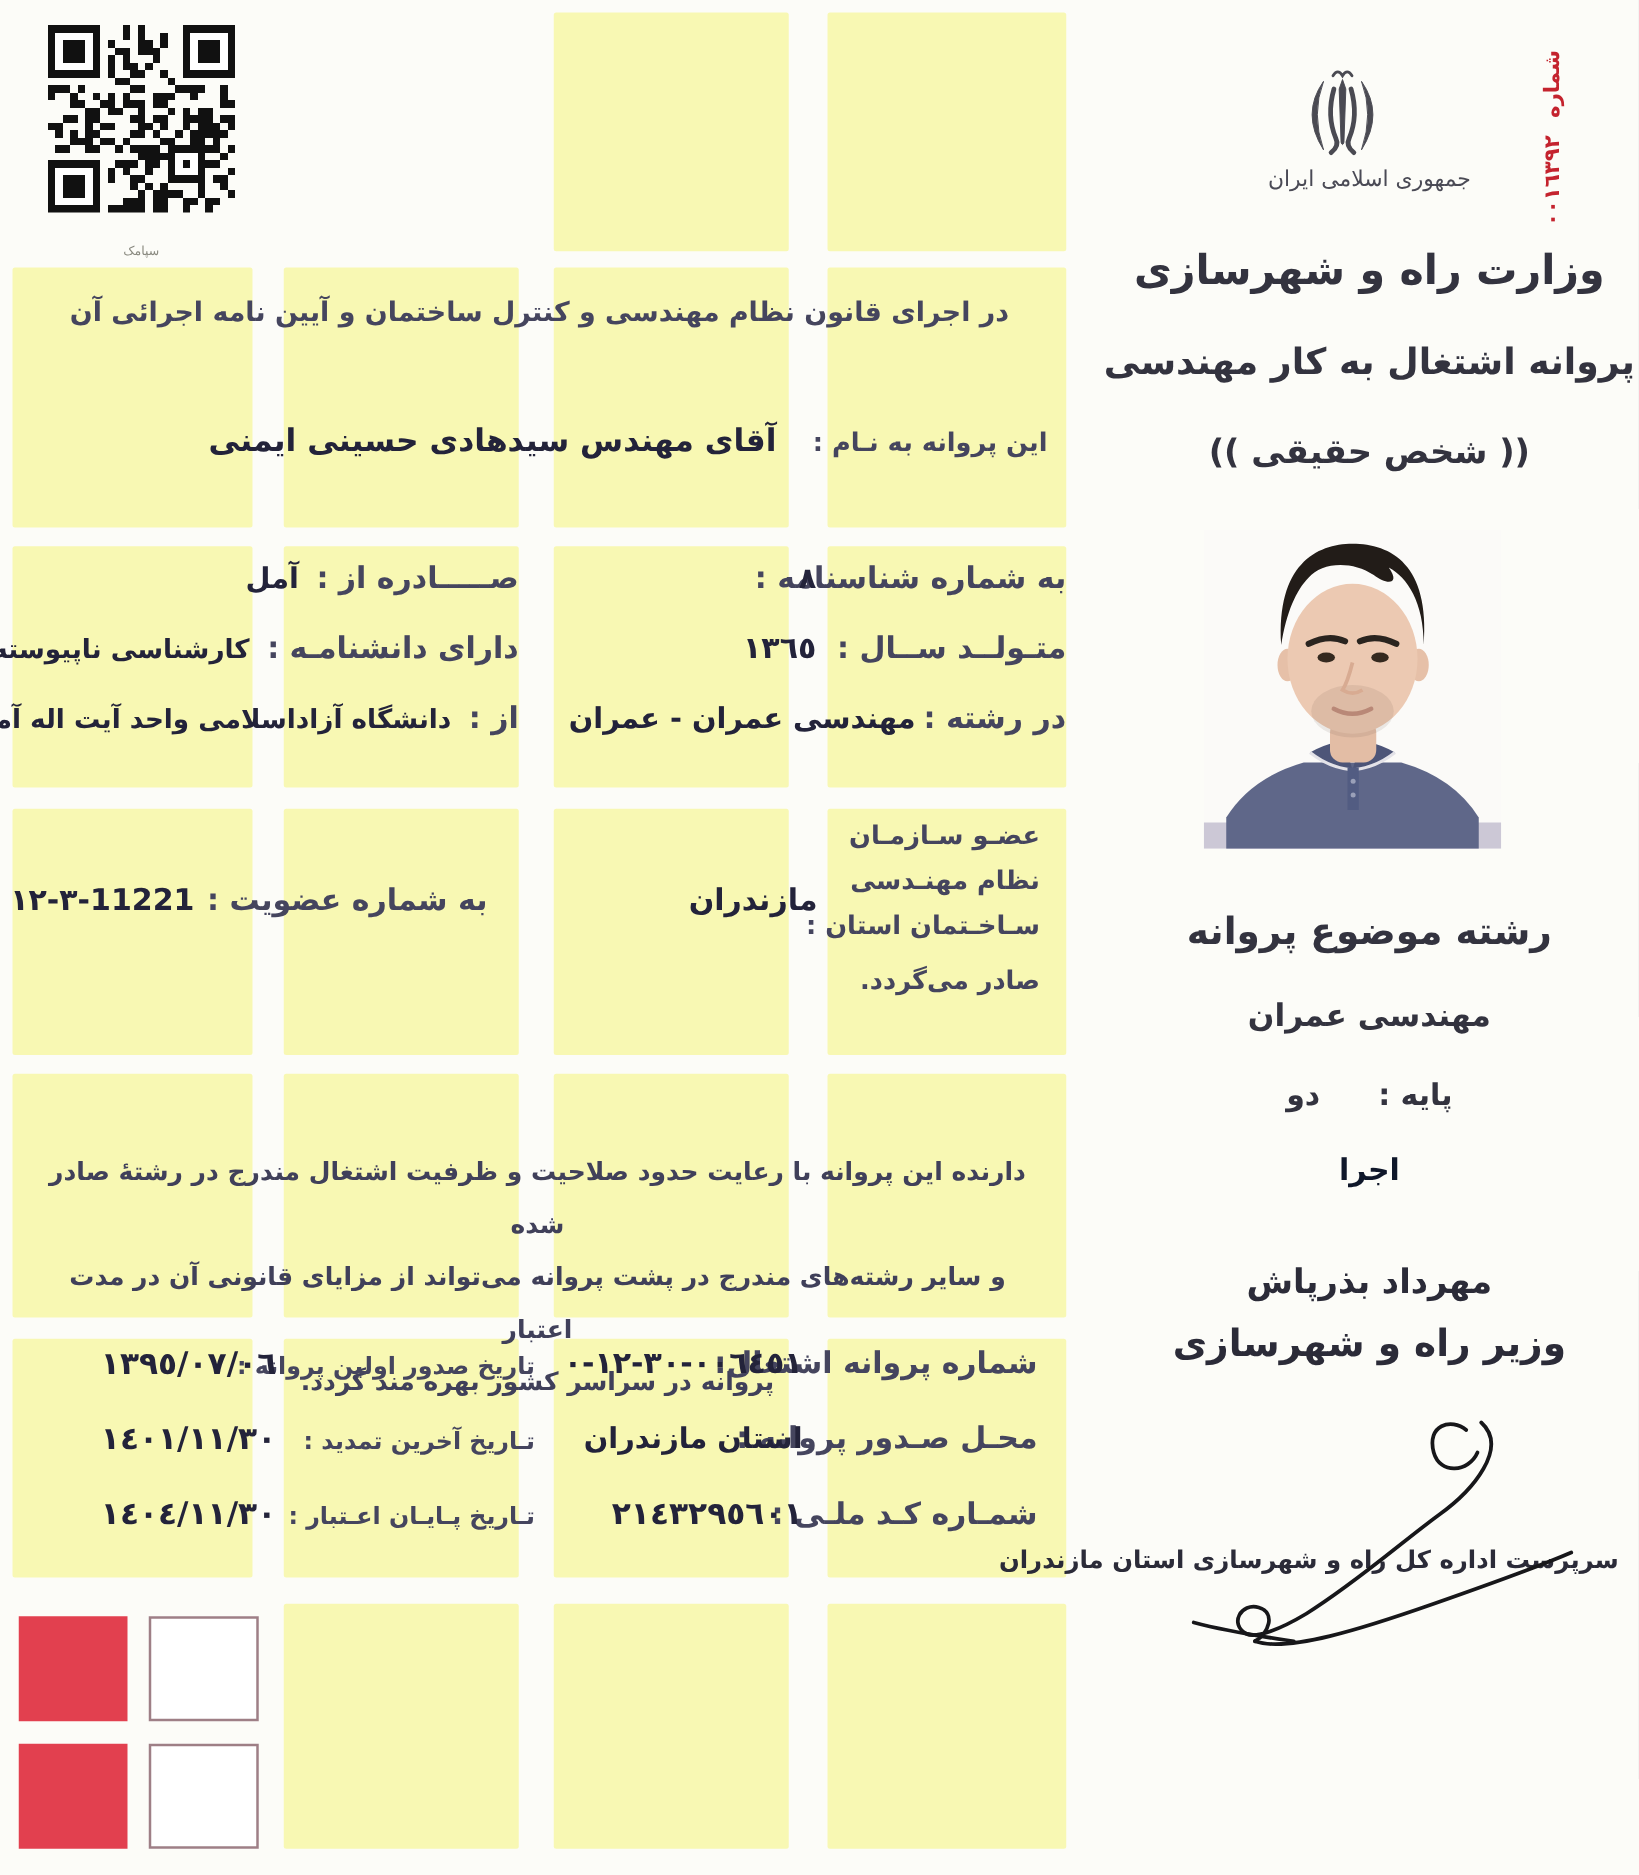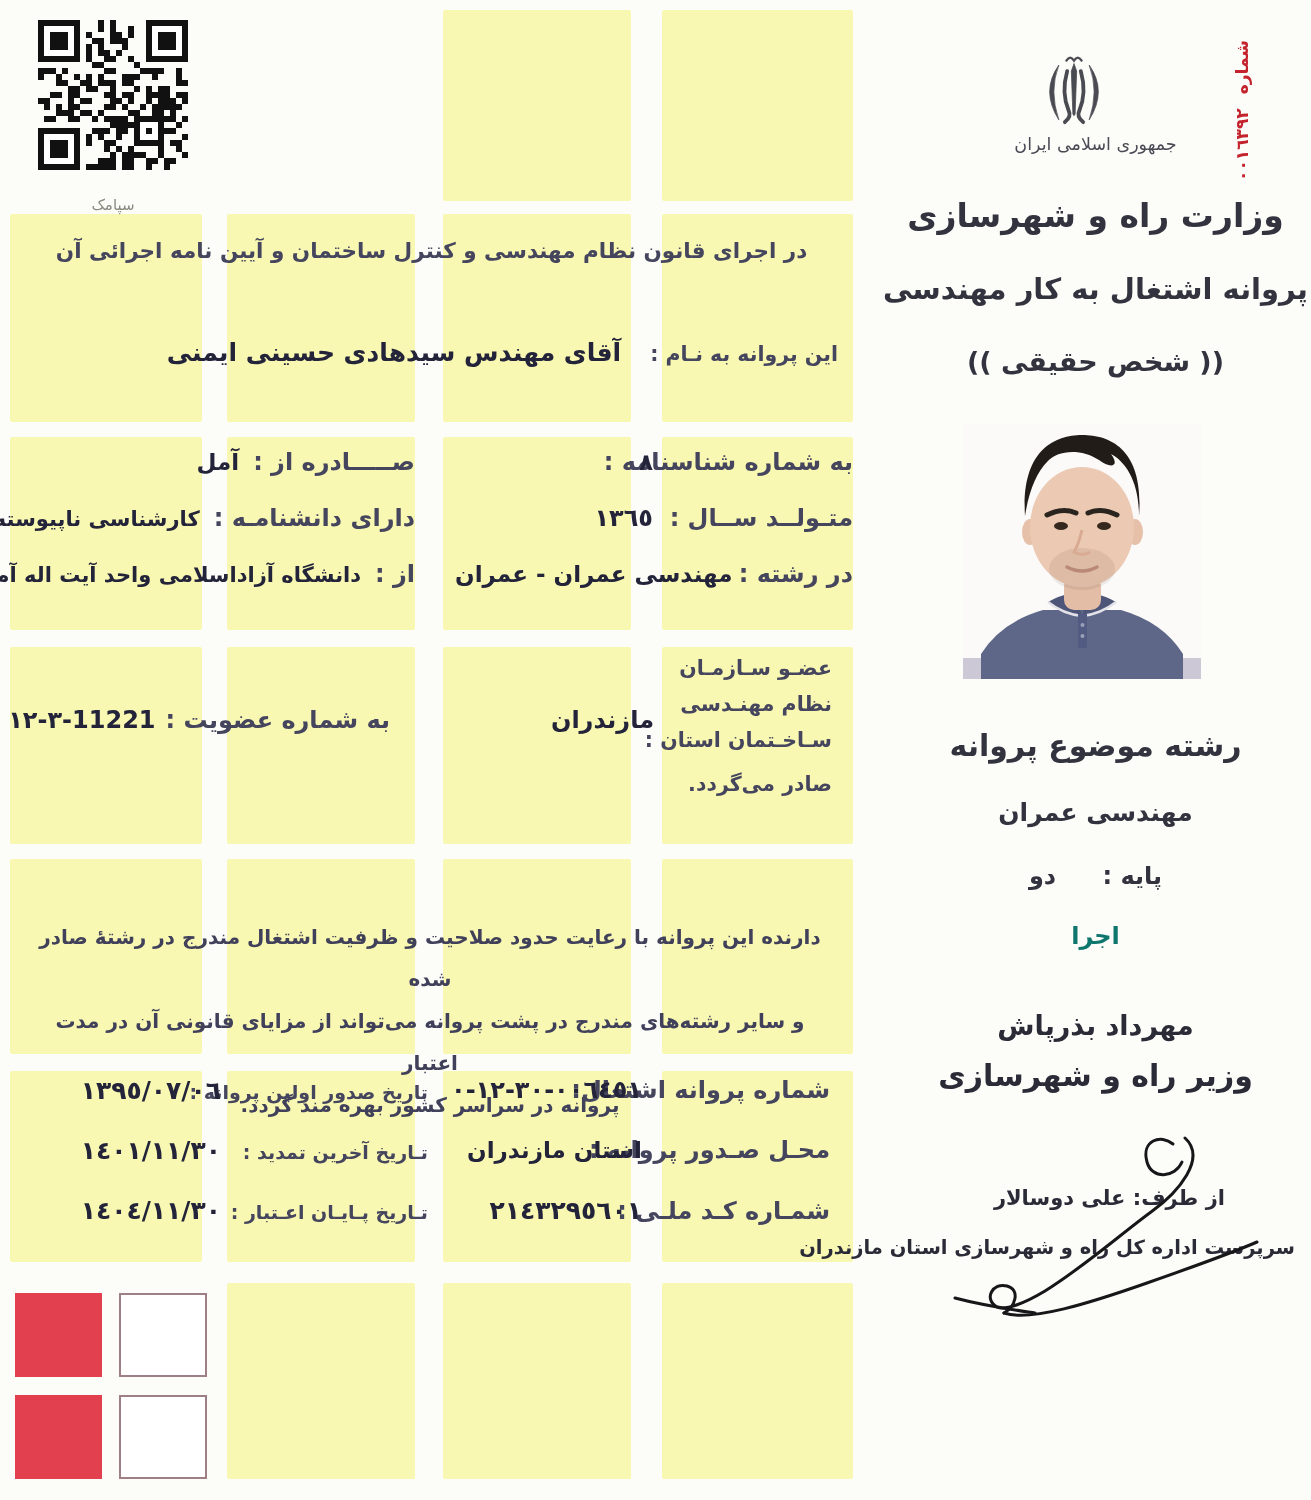--- a/index.html
+++ b/index.html
@@ -269,21 +269,21 @@
       <rect x="18" y="0" width="7" height="7"></rect>
       <rect fill="#fff" x="19" y="1" width="5" height="5"></rect>
       <rect x="20" y="2" width="3" height="3"></rect>
       <rect x="0" y="18" width="7" height="7"></rect>
       <rect fill="#fff" x="1" y="19" width="5" height="5"></rect>
       <rect x="2" y="20" width="3" height="3"></rect>
       <rect x="16" y="16" width="5" height="5"></rect>
       <rect fill="#fff" x="17" y="17" width="3" height="3"></rect>
       <rect x="18" y="18" width="1" height="1"></rect>
     </svg>
-  <div class="abs ctr" style="left:36px;top:196px;width:154px;font-size:15px;color:#8a8a80">سپامک</div>
+  <div class="abs ctr" style="left:36px;top:196px;width:154px;font-size:10px;color:#8a8a80">سپامک</div>
 
   <div class="abs ctr b" style="left:10px;top:238px;width:843px;font-size:21.5px;color:#45455e">در اجرای قانون نظام مهندسی و کنترل ساختمان و آیین نامه اجرائی آن</div>
 
   <div class="abs rtl" style="left:10px;top:338px;width:828px;white-space:nowrap">
     <span style="font-size:20.5px;font-weight:700;color:#45455e">این پروانه به نـام :</span>
     <span style="font-size:25px;font-weight:bold;color:#23233a;margin-right:24px">آقای مهندس سیدهادی حسینی ایمنی</span>
   </div>
 
   <div class="pair cols" style="left:455px;top:448px;width:398px">
     <span class="lbl">به شماره شناسنامه :</span>
@@ -408,26 +408,25 @@
     <path d="M104 143 Q119 151 134 143" fill="none" stroke="#b98877" stroke-width="3.5" stroke-linecap="round"></path>
   </svg>
 
   <div class="rc b" style="top:728px;font-size:30px;color:#33333f">رشته موضوع پروانه</div>
   <div class="rc b" style="top:798px;font-size:25px;color:#33333f">مهندسی عمران</div>
 
   <div class="rc rtl b" style="top:862px;font-size:24px;color:#33333f">
     <span>پایه :</span>
     <span style="margin-right:38px">دو</span>
   </div>
-  <div class="rc b" style="top:922px;font-size:24px;color:#0f766e">اجرا</div>
+  <div class="rc b" style="top:922px;font-size:24px;color:#0f172a">اجرا</div>
 
   <div class="rc b" style="top:1010px;font-size:27px;color:#2b2b38">مهرداد بذرپاش</div>
   <div class="rc b" style="top:1058px;font-size:30px;color:#2b2b38">وزیر راه و شهرسازی</div>
 
-  <div class="abs rtl b" style="left:880px;top:1186px;width:345px;font-size:21px;color:#2b2b38;white-space:nowrap">از طرف: علی دوسالار</div>
   <div class="abs rtl b ctr" style="left:875px;top:1236px;width:420px;font-size:19.5px;color:#2b2b38;white-space:nowrap">سرپرست اداره کل راه و شهرسازی استان مازندران</div>
 
   <svg class="abs" style="left:935px;top:1130px" width="340" height="210" viewBox="0 0 340 210">
     <g fill="none" stroke="#17171a" stroke-width="3" stroke-linecap="round">
       <path d="M250 8 C272 28 244 62 216 82 C186 104 150 136 110 161 C90 173 70 181 62 177 C48 169 58 152 72 156 C86 160 80 177 69 183"></path>
       <path d="M69 183 C95 192 155 173 212 153 C252 139 292 125 322 112"></path>
       <path d="M238 14 C226 4 206 10 212 32 C217 50 240 48 247 32"></path>
       <path d="M20 168 C50 176 80 180 100 183"></path>
     </g>
   </svg>

